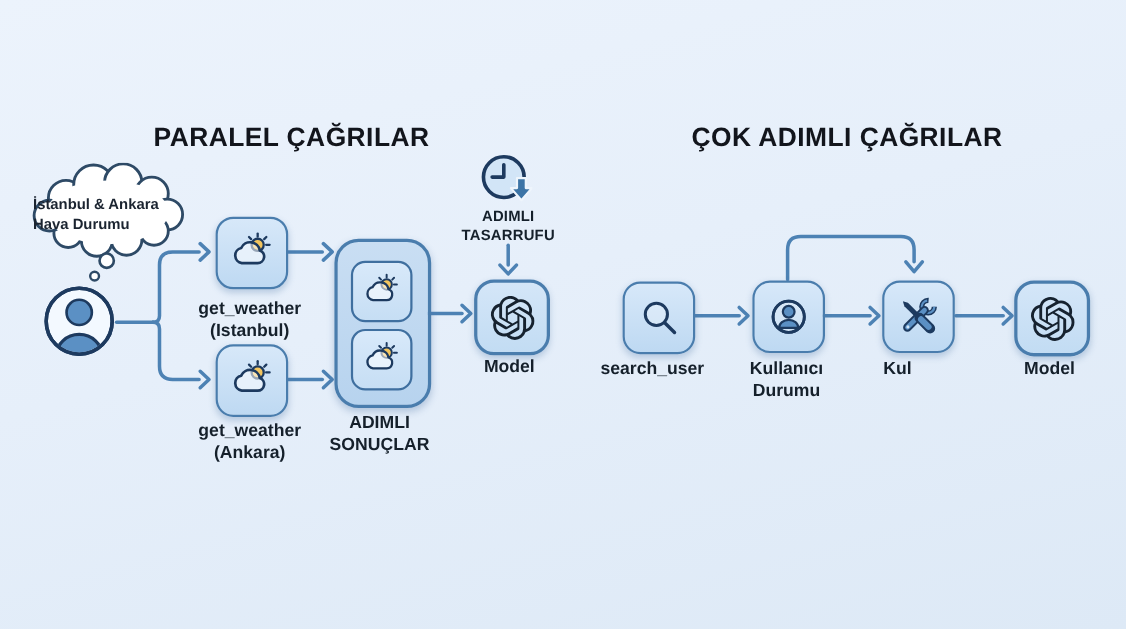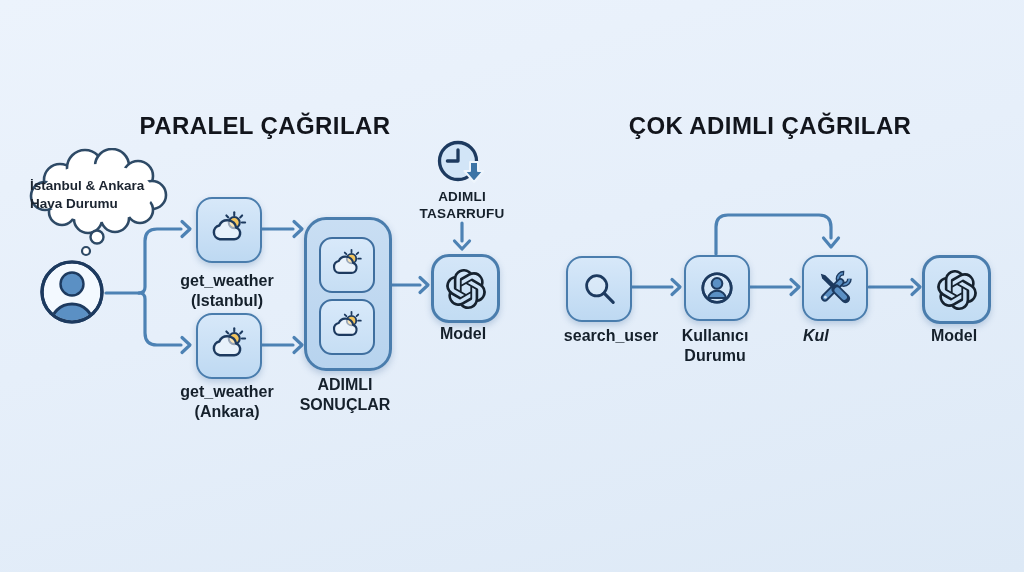--- a/index.html
+++ b/index.html
@@ -19,21 +19,21 @@
     position:absolute;text-align:center;
     font-size:24px;font-weight:700;letter-spacing:.4px;
     color:var(--title,#12151c);white-space:nowrap;
   }
   .label{
     position:absolute;text-align:center;
     font-size:16px;font-weight:700;line-height:1.28;
     color:var(--text,#15202b);
   }
   .label.small{font-size:13.5px;letter-spacing:.2px;}
-  .label.left-align{text-align:left;font-style:italic;}
+  .label.left-align{text-align:left;}
 
   .icon-box{
     position:absolute;width:62px;height:62px;border-radius:16px;
     border:2.5px solid var(--box-border,#4a7dad);
     background:linear-gradient(180deg,#d7e8f9 0%,#bed9f2 100%);
     box-shadow:0 3px 6px rgba(70,110,160,.28);
     display:flex;align-items:center;justify-content:center;
   }
   .icon-box.model{
     width:63px;height:63px;border-radius:18px;border-width:3px;
@@ -222,21 +222,21 @@
   <div class="section">
 
     <div class="title" style="left:620px;top:112px;width:300px">ÇOK ADIMLI ÇAĞRILAR</div>
 
     <div class="icon-box" style="left:566px;top:256px">
       <svg width="44" height="44" viewBox="0 0 48 48">
         <circle cx="21.5" cy="20.5" r="11" fill="rgba(255,255,255,0.25)" class="st-dark" style="stroke-width:3"></circle>
         <path d="M29.5 28.5 L39.5 38.5" class="st-dark" style="stroke-width:3.4;stroke-linecap:round"></path>
       </svg>
     </div>
-    <div class="label" style="left:541px;top:326px;width:140px">search_user</div>
+    <div class="label" style="left:523px;top:326px;width:140px">search_user</div>
 
     <div class="icon-box" style="left:684px;top:255px">
       <svg width="44" height="44" viewBox="0 0 48 48">
         <circle cx="24" cy="24" r="15.5" fill="rgba(255,255,255,0.2)" class="st-dark" style="stroke-width:2.8"></circle>
         <path d="M14.5 35 a9.5 8 0 0 1 19 0 z" fill="var(--person-fill,#5b90c4)" class="st-dark" style="stroke-width:2.2"></path>
         <circle cx="24" cy="19" r="5.8" fill="var(--person-fill,#5b90c4)" class="st-dark" style="stroke-width:2.2"></circle>
         <circle cx="24" cy="24" r="15.5" fill="none" class="st-dark" style="stroke-width:2.8"></circle>
       </svg>
     </div>
     <div class="label" style="left:645px;top:326px;width:140px">

